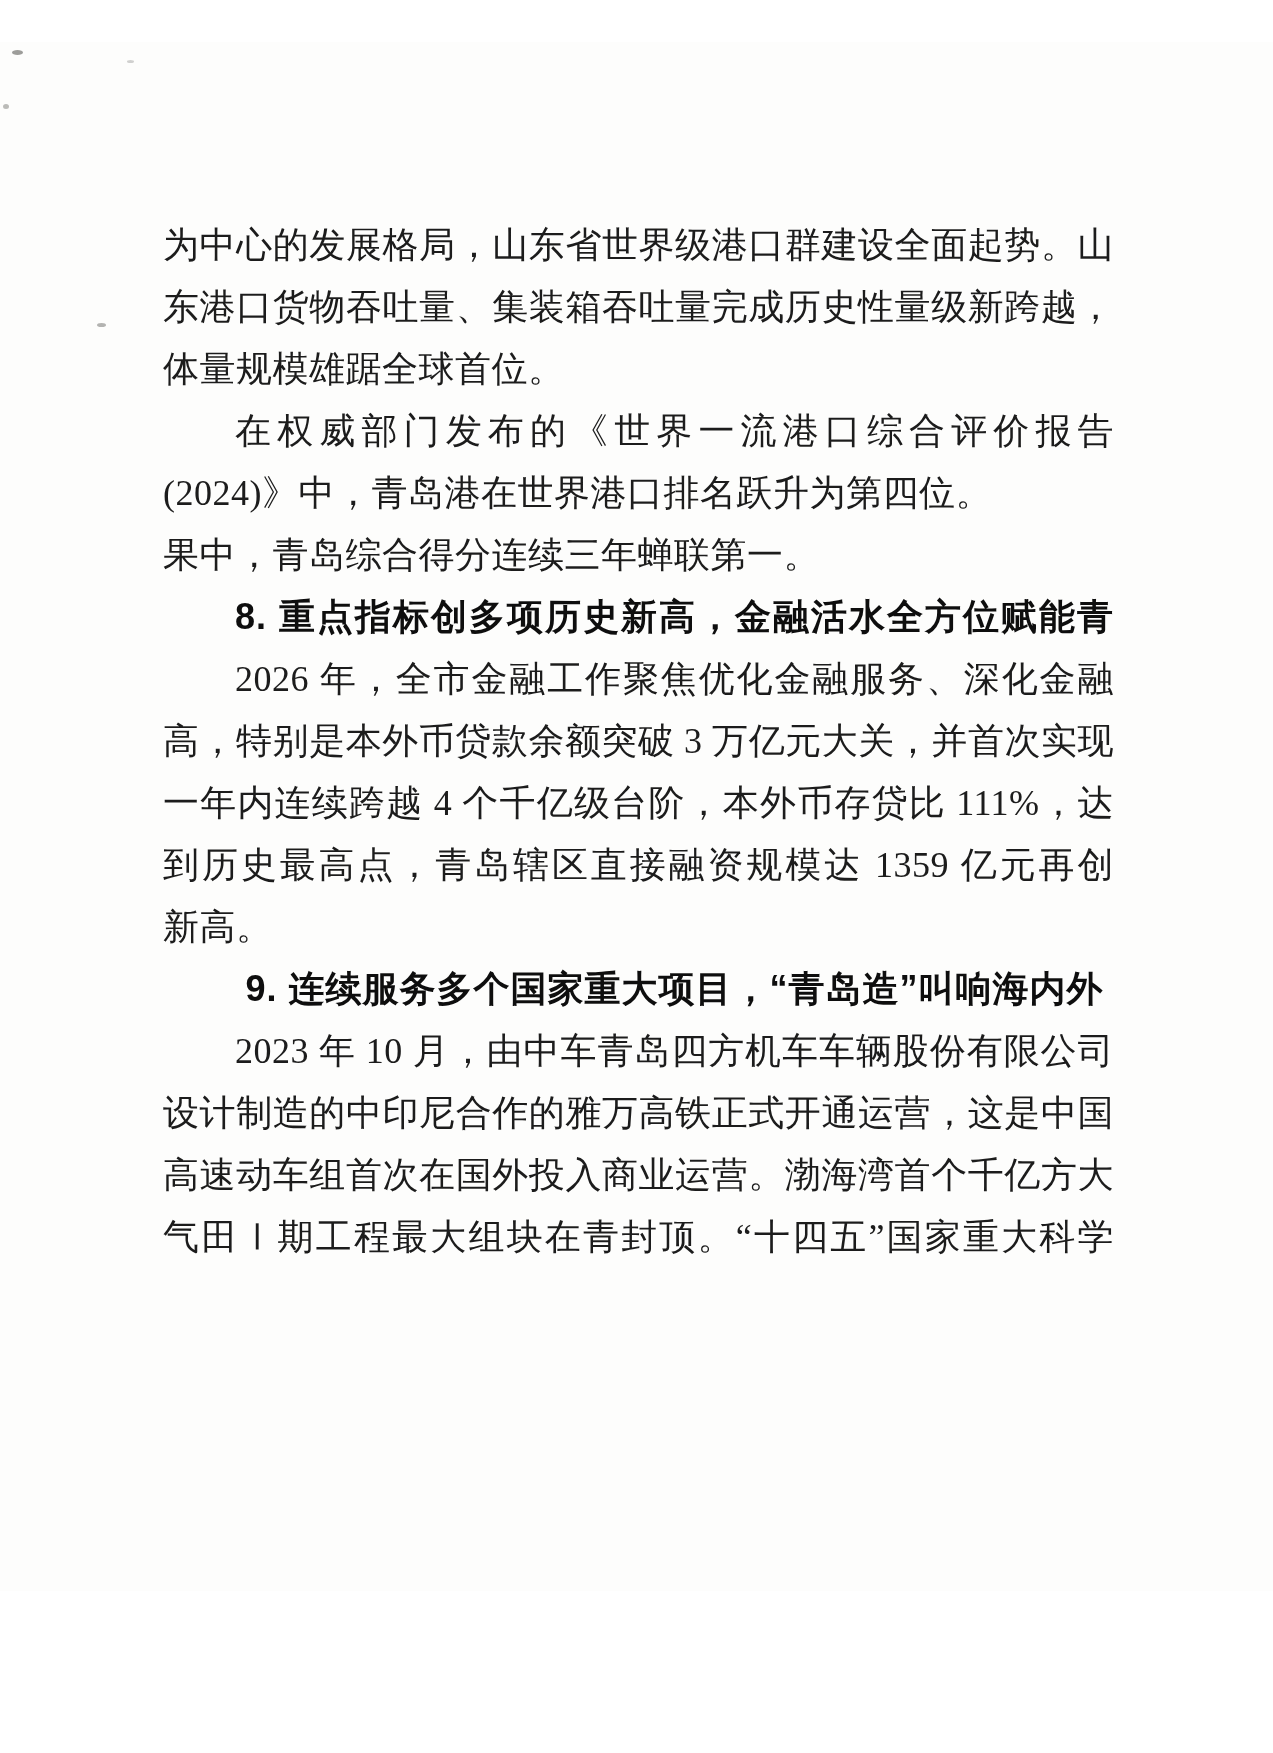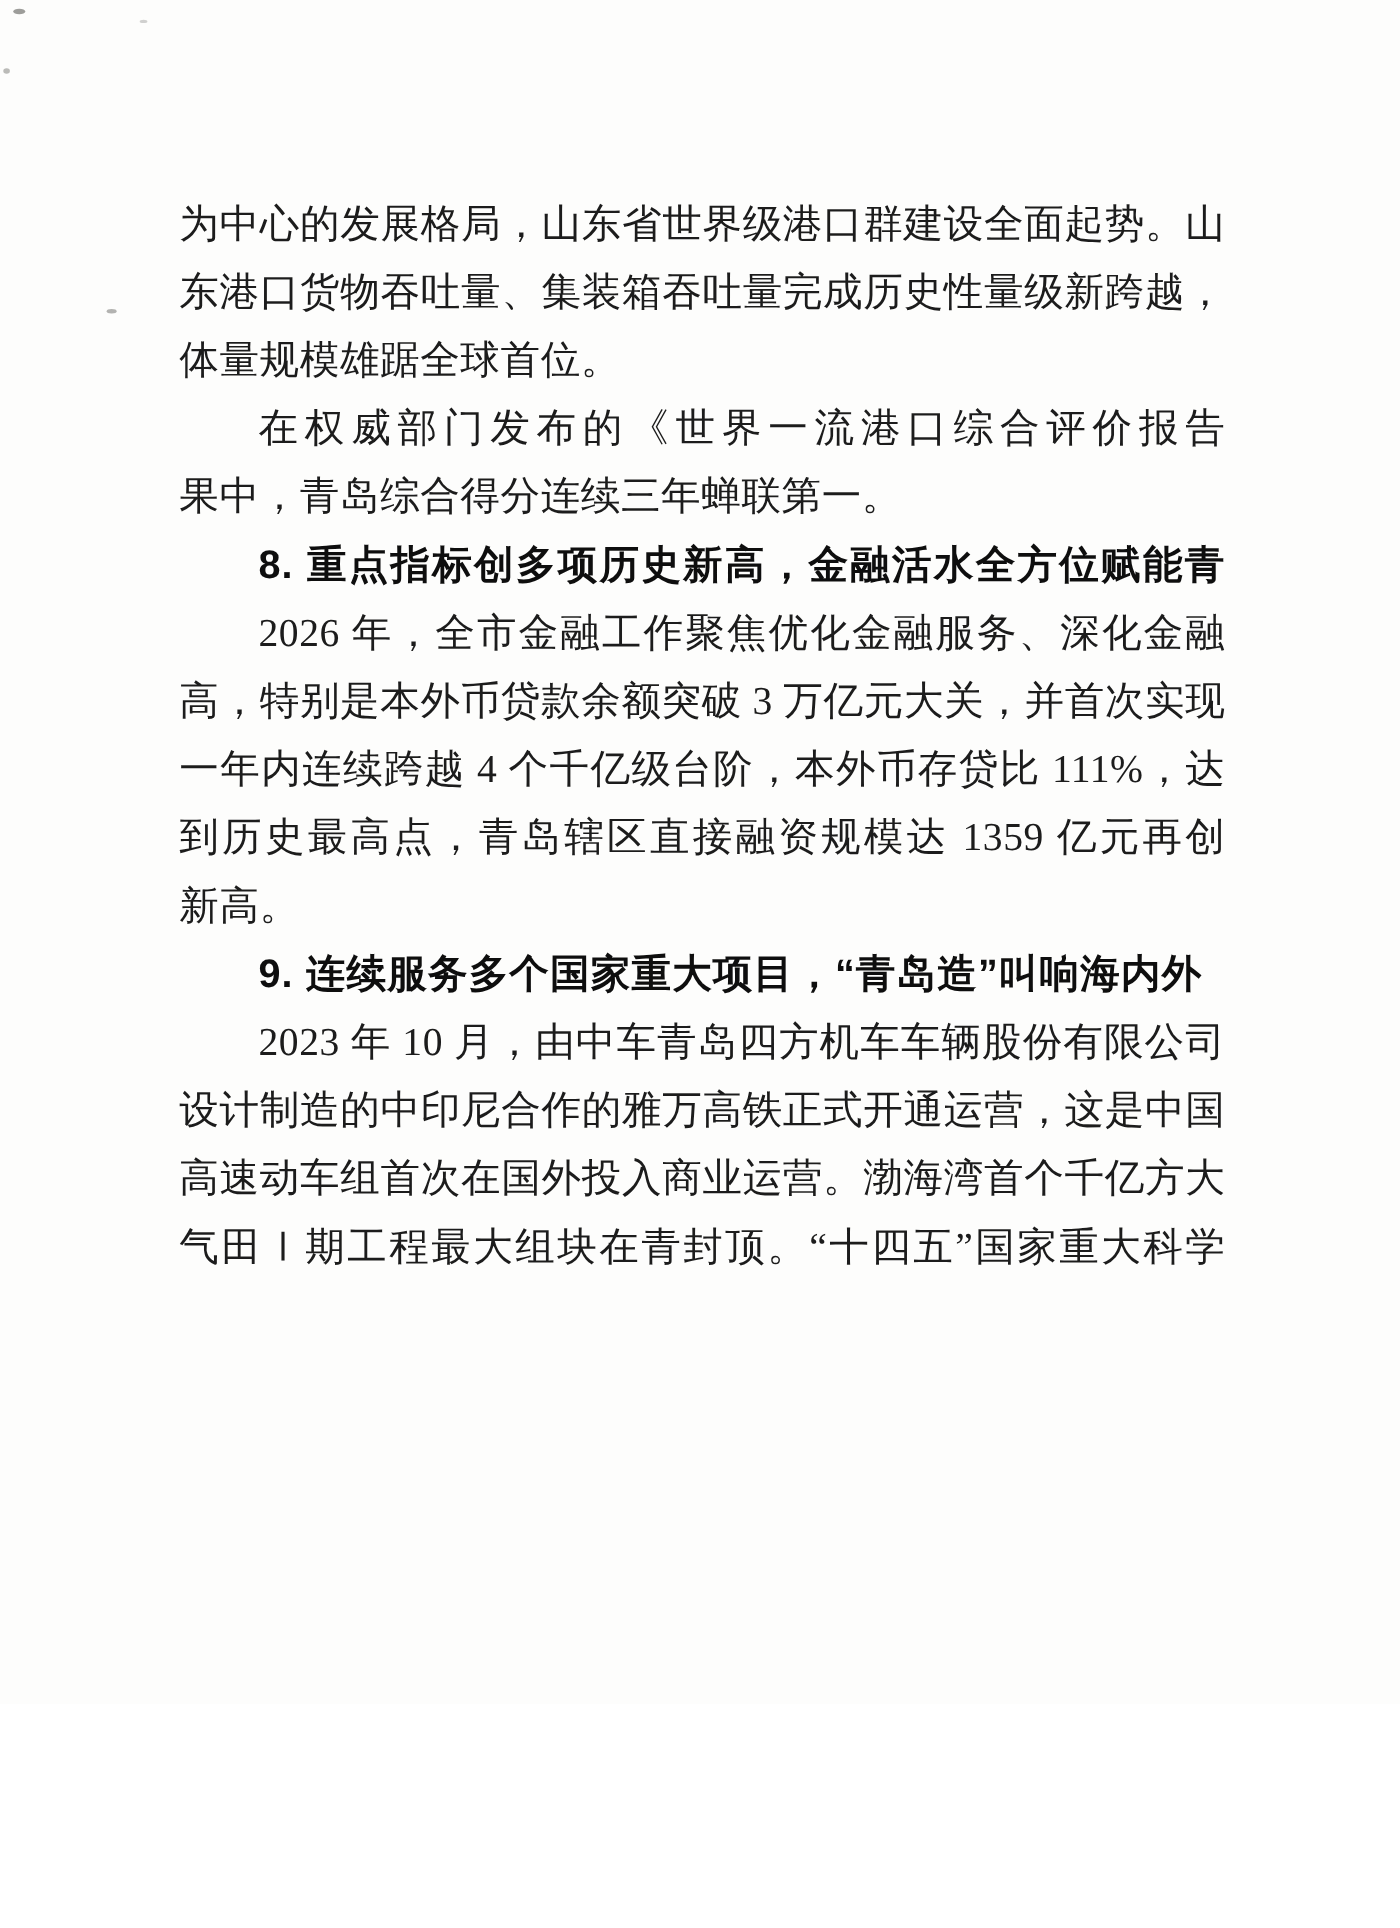--- a/index.html
+++ b/index.html
@@ -7,20 +7,21 @@
     padding: 0;
     background: #ffffff;
   }
   .page {
     position: relative;
     width: 1273px;
     height: 1549px;
     background: #fdfdfc;
     overflow: hidden;
     font-family: "Liberation Serif", serif;
+    margin-top: 42px;
   }
   .text-block {
     position: absolute;
     left: 163px;
     top: 172px;
     width: 951px;
   }
   .line {
     font-family: "Liberation Serif", serif;
     font-size: 36px;
@@ -31,20 +32,21 @@
     white-space: normal;
     overflow: hidden;
   }
   .justify {
     text-align: justify;
     text-align-last: justify;
     text-justify: inter-character;
   }
   .indent {
     text-indent: 72px;
+    text-align: center;
   }
   .heading {
     font-family: "Liberation Sans", sans-serif;
     font-weight: 700;
     color: #0e0e0e;
     letter-spacing: 1px;
   }
   .page-footer {
     position: absolute;
     left: 183px;
@@ -97,20 +99,21 @@
 </head>
 <body>
 
 <div class="page">
 
   <main class="text-block">
     <div class="line justify">为中心的发展格局，山东省世界级港口群建设全面起势。山</div>
     <div class="line justify">东港口货物吞吐量、集装箱吞吐量完成历史性量级新跨越，</div>
     <div class="line">体量规模雄踞全球首位。</div>
     <div class="line justify indent">在权威部门发布的《世界一流港口综合评价报告</div>
+    <div class="line">(2024)》中，青岛港在世界港口排名跃升为第四位。</div>
     <div class="line">果中，青岛综合得分连续三年蝉联第一。</div>
     <div class="line heading justify indent">8. 重点指标创多项历史新高，金融活水全方位赋能青</div>
     <div class="line justify indent">2026 年，全市金融工作聚焦优化金融服务、深化金融</div>
     <div class="line justify">高，特别是本外币贷款余额突破 3 万亿元大关，并首次实现</div>
     <div class="line justify">一年内连续跨越 4 个千亿级台阶，本外币存贷比 111%，达</div>
     <div class="line justify">到历史最高点，青岛辖区直接融资规模达 1359 亿元再创</div>
     <div class="line">新高。</div>
     <div class="line heading indent">9. 连续服务多个国家重大项目，“青岛造”叫响海内外</div>
     <div class="line justify indent">2023 年 10 月，由中车青岛四方机车车辆股份有限公司</div>
     <div class="line justify">设计制造的中印尼合作的雅万高铁正式开通运营，这是中国</div>

